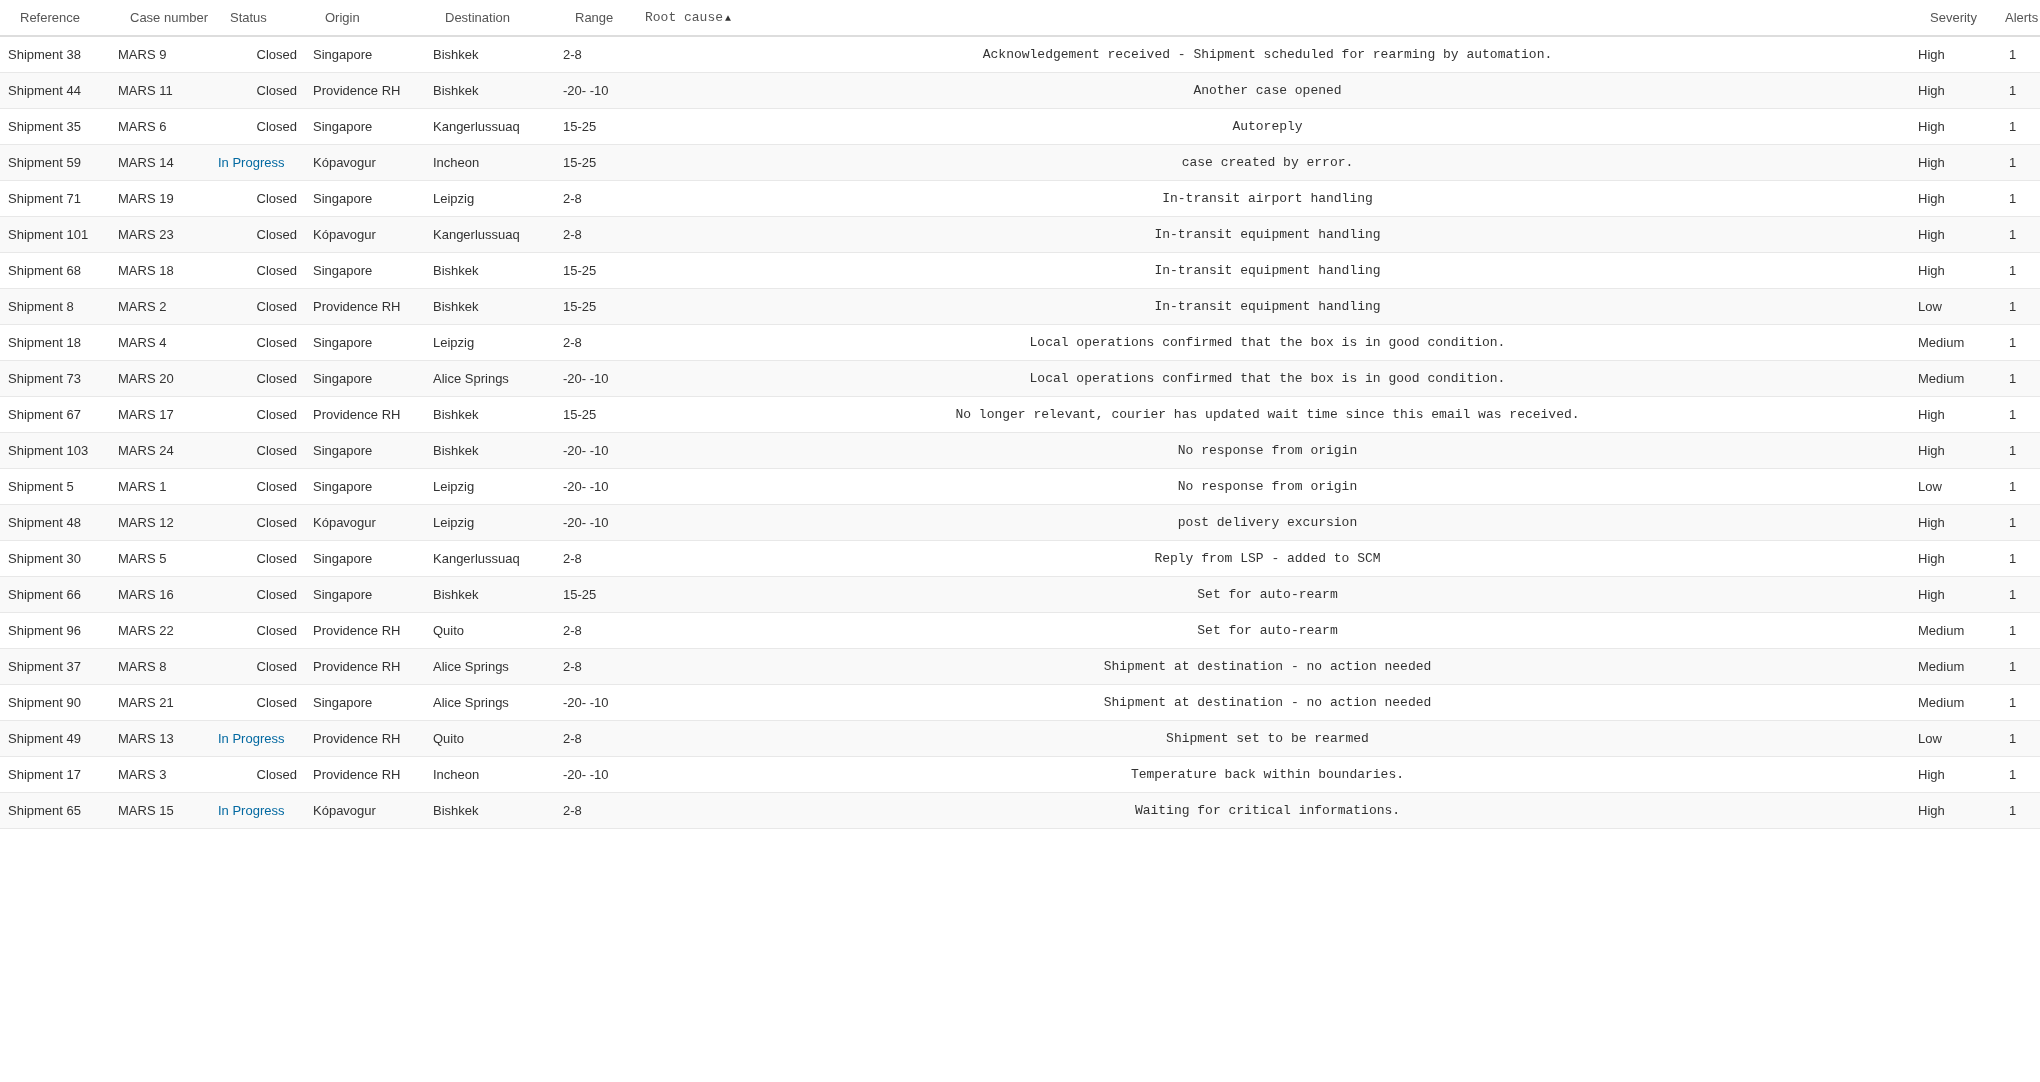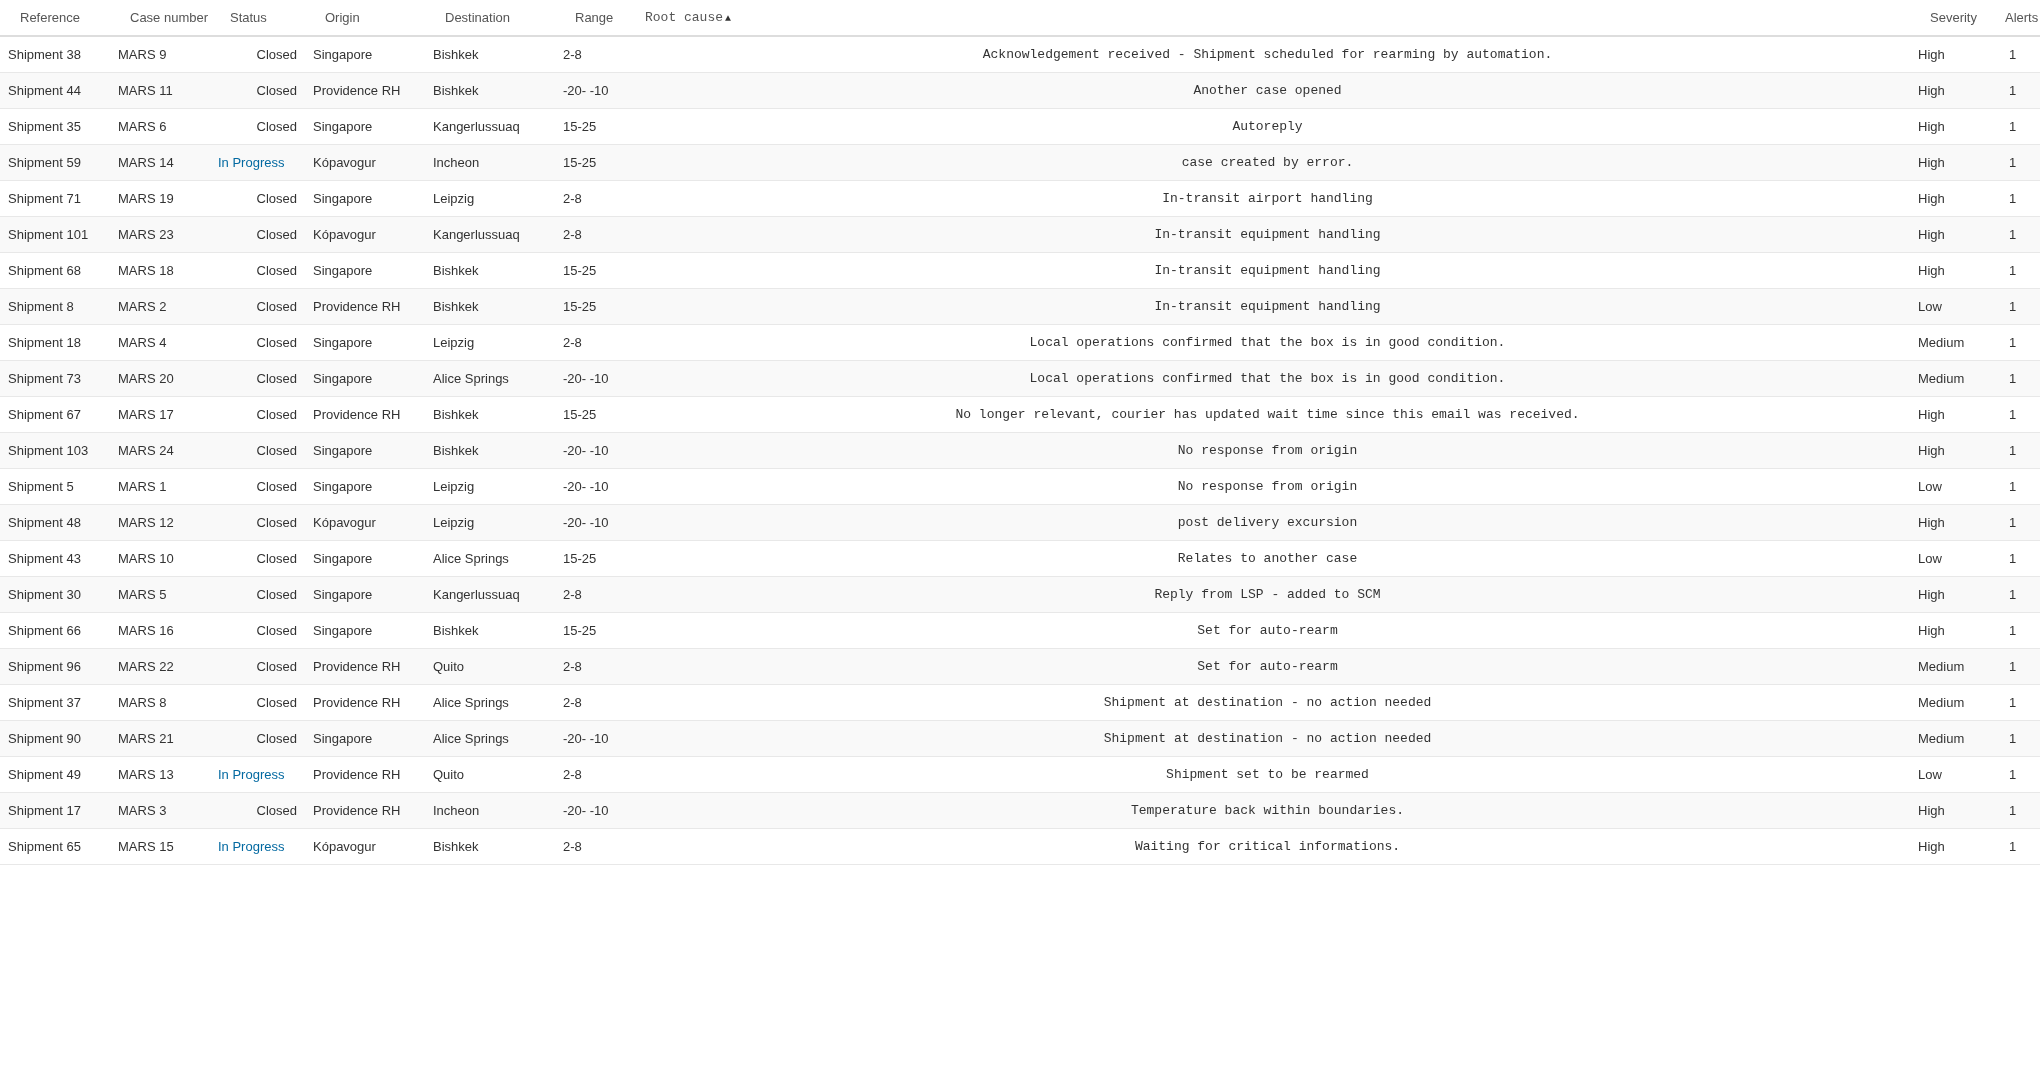--- a/index.html
+++ b/index.html
@@ -242,31 +242,20 @@
         <td class="col-case">MARS 12</td>
         <td class="col-status status-closed">Closed</td>
         <td class="col-origin">Kópavogur</td>
         <td class="col-destination">Leipzig</td>
         <td class="col-range">-20- -10</td>
         <td class="col-rootcause root-cause">post delivery excursion</td>
         <td class="col-severity">High</td>
         <td class="col-alerts">1</td>
       </tr>
       <tr>
-        <td class="col-reference">Shipment 43</td>
-        <td class="col-case">MARS 10</td>
-        <td class="col-status status-closed">Closed</td>
-        <td class="col-origin">Singapore</td>
-        <td class="col-destination">Alice Springs</td>
-        <td class="col-range">15-25</td>
-        <td class="col-rootcause root-cause">Relates to another case</td>
-        <td class="col-severity">Low</td>
-        <td class="col-alerts">1</td>
-      </tr>
-      <tr>
         <td class="col-reference">Shipment 30</td>
         <td class="col-case">MARS 5</td>
         <td class="col-status status-closed">Closed</td>
         <td class="col-origin">Singapore</td>
         <td class="col-destination">Kangerlussuaq</td>
         <td class="col-range">2-8</td>
         <td class="col-rootcause root-cause">Reply from LSP - added to SCM</td>
         <td class="col-severity">High</td>
         <td class="col-alerts">1</td>
       </tr>

